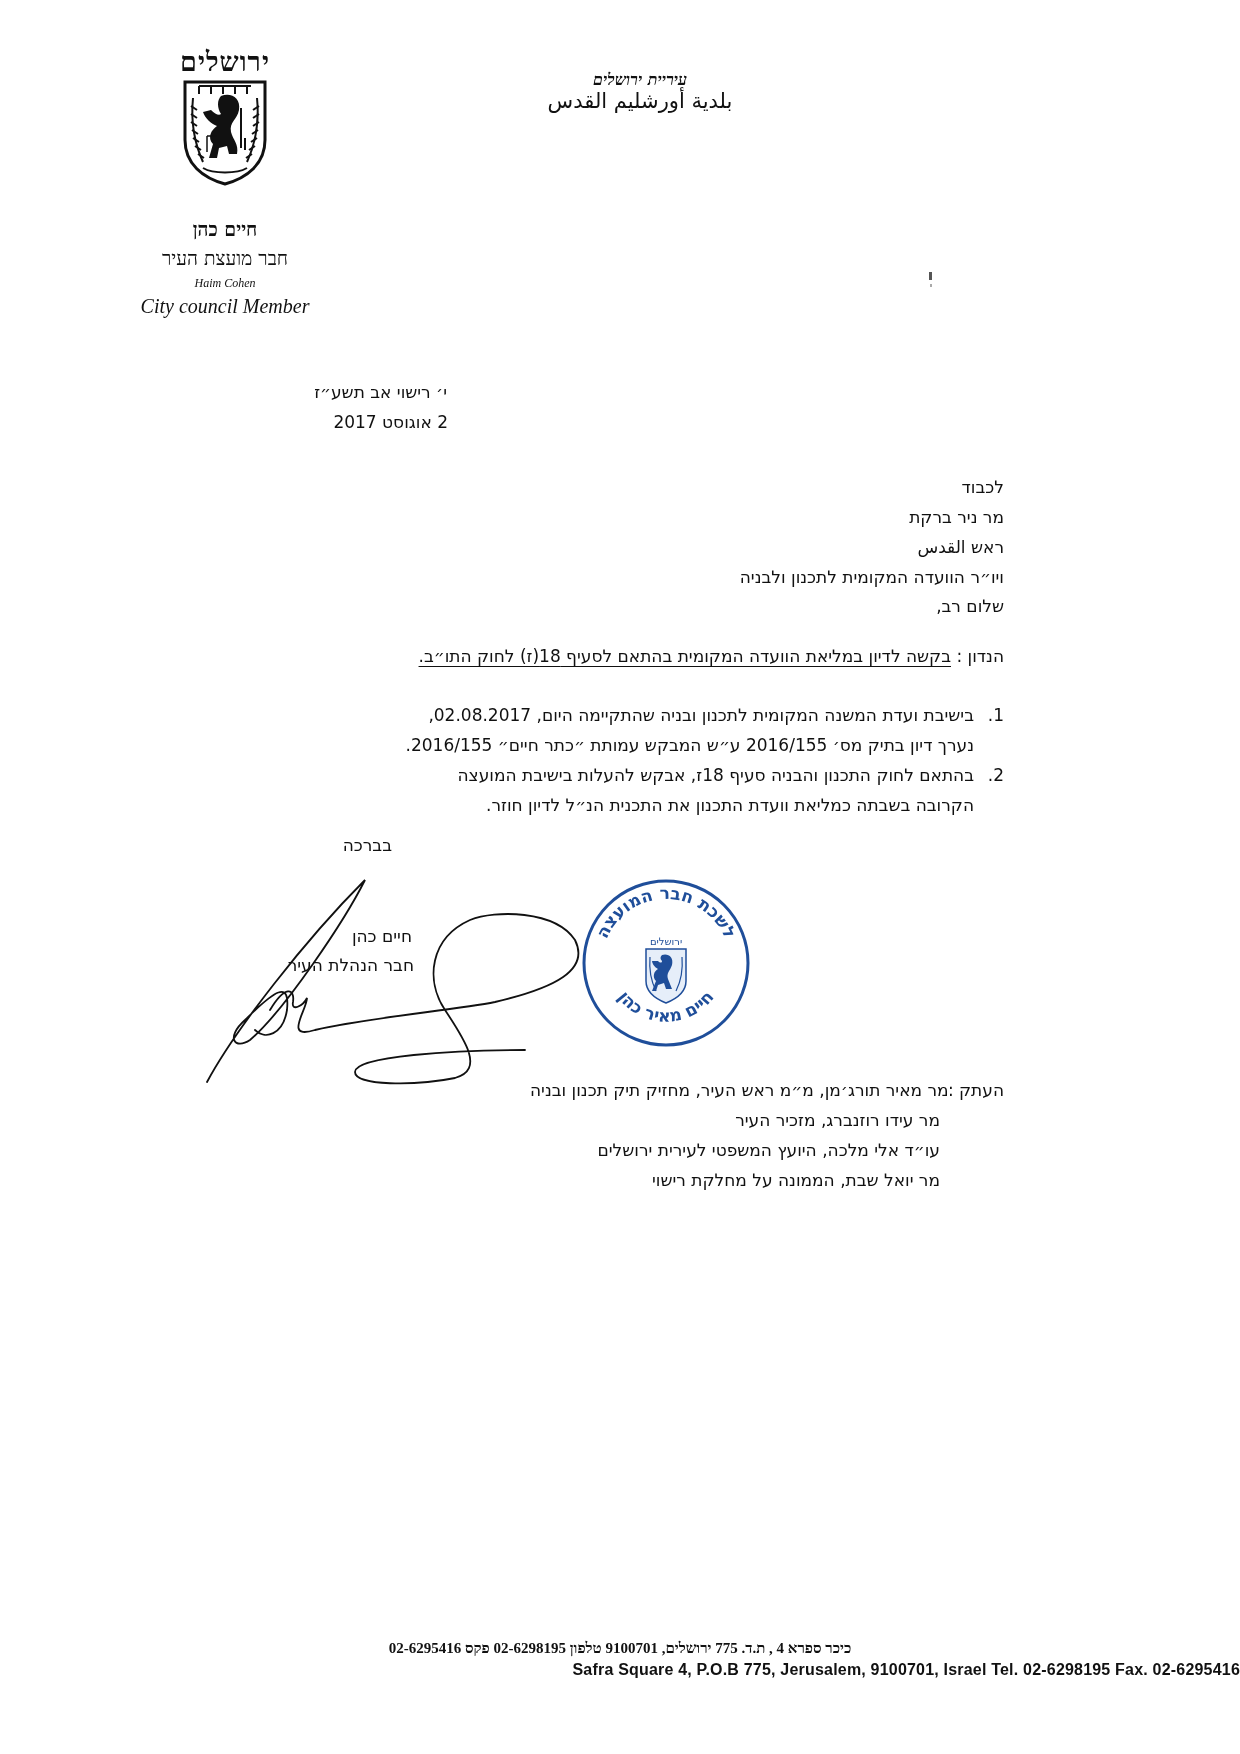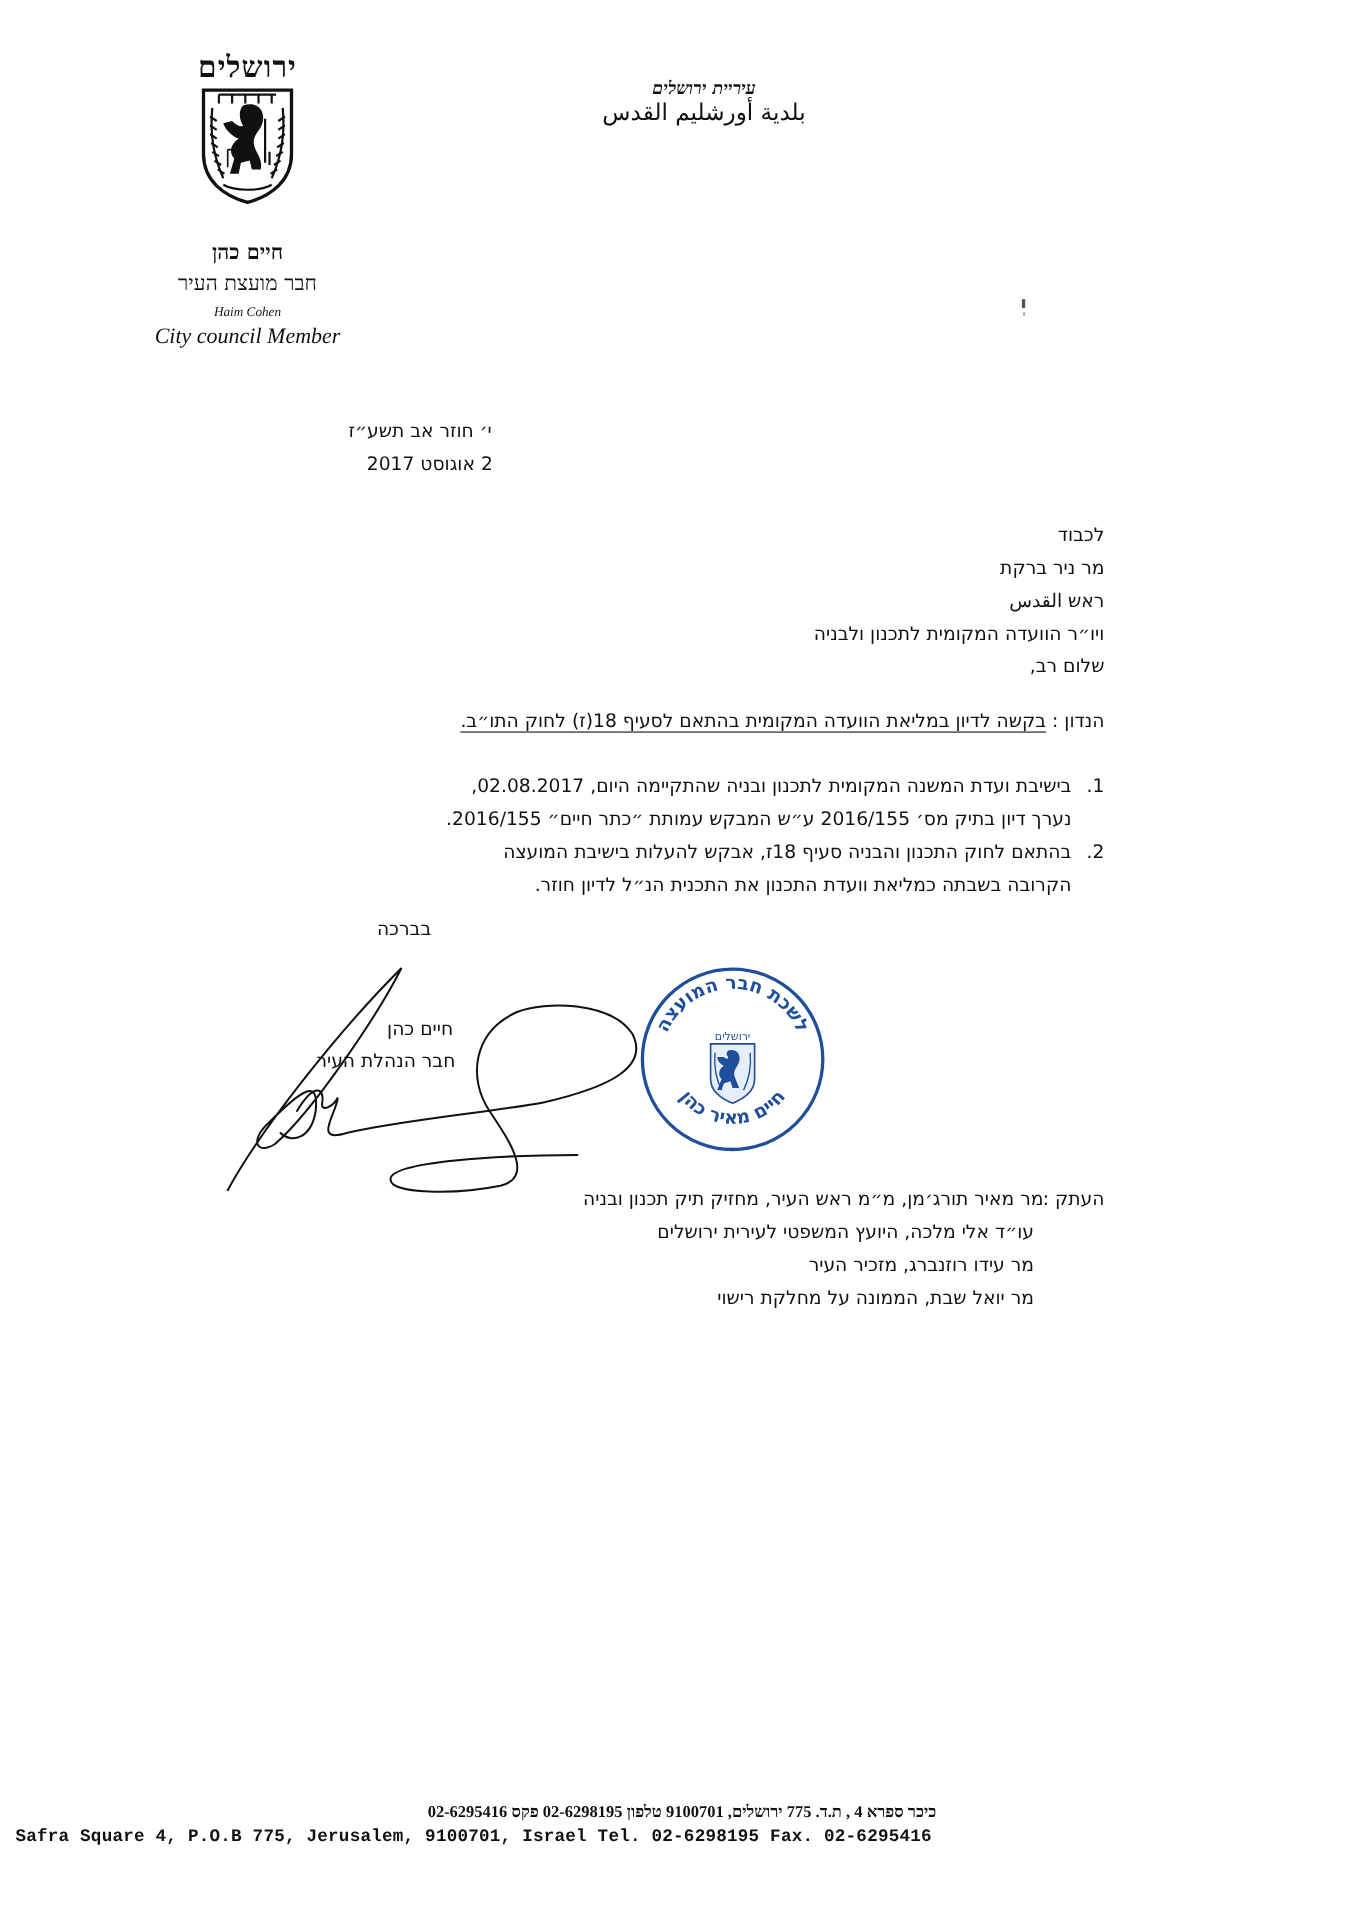--- a/index.html
+++ b/index.html
@@ -54,21 +54,21 @@
     .cc .indent { padding-right: 64px; }
 
     
     .stamp { left: 580px; top: 877px; width: 172px; height: 172px; }
 
     
     .signature { left: 195px; top: 860px; width: 460px; height: 230px; }
 
     
     .footer-he { left: 0; width: 1240px; top: 1640px; text-align: center; font-family: "Liberation Serif", serif; font-weight: bold; font-size: 15px; direction: rtl; }
-    .footer-en { left: 0; width: 1240px; top: 1661px; text-align: left; font-family: Liberation Mono, monospace; font-weight: bold; font-size: 16px; letter-spacing: 0.2px; padding-left: 14px; }
+    .footer-en { left: 0; width: 1240px; top: 1661px; text-align: right; font-family: Liberation Sans, sans-serif; font-weight: bold; font-size: 16px; letter-spacing: 0.2px; padding-left: 14px; }
   </style>
 </head>
 <body>
 
 <div class="abs left-block">
   <div class="emblem-title">ירושלים</div>
   <svg class="emblem" viewBox="0 0 96 108">
     <path d="M8 4 H88 V62 C88 86 70 100 48 106 C26 100 8 86 8 62 Z" fill="#fff" stroke="#111" stroke-width="3"></path>
     <path d="M22 8 H74 M22 8 V16 M34 8 V16 M46 8 V16 M58 8 V16 M70 8 V16" stroke="#111" stroke-width="2" fill="none"></path>
     <g stroke="#111" stroke-width="2" fill="none">
@@ -89,21 +89,21 @@
 </div>
 
 <div class="abs center-block">
   <div class="muni-he">עיריית ירושלים</div>
   <div class="muni-ar">بلدية أورشليم القدس</div>
 </div>
 
 <div class="abs speck"></div>
 <div class="abs speck2"></div>
 
-<div class="abs txt date1">י׳ חוזר אב תשע״ז</div>
+<div class="abs txt date1">י׳ רישוי אב תשע״ז</div>
 <div class="abs txt date2">2 אוגוסט 2017</div>
 
 <div class="abs txt addr">
   <div>לכבוד</div>
   <div>מר ניר ברקת</div>
   <div>ראש القدس</div>
   <div>ויו״ר הוועדה המקומית לתכנון ולבניה</div>
 </div>
 
 <div class="abs txt greeting">שלום רב,</div>
@@ -155,19 +155,19 @@
     <path d="M75 150 C90 125 100 128 98 142 C96 152 108 146 112 138 C112 150 88 180 120 170 C170 158 260 150 300 142 C360 128 395 110 380 80 C360 50 300 50 275 60 C235 78 230 120 250 150 C270 180 290 210 260 218 C220 226 160 226 160 212 C160 196 260 190 330 190"></path>
   </g>
 </svg>
 
 <div class="abs txt cc">
   <div class="row">
     <span class="lbl">העתק :</span>
     <span> </span>
     <span>מר מאיר תורג׳מן, מ״מ ראש העיר, מחזיק תיק תכנון ובניה</span>
   </div>
+  <div class="row indent">מר עידו רוזנברג, מזכיר העיר</div>
   <div class="row indent">עו״ד אלי מלכה, היועץ המשפטי לעירית ירושלים</div>
-  <div class="row indent">מר עידו רוזנברג, מזכיר העיר</div>
   <div class="row indent">מר יואל שבת, הממונה על מחלקת רישוי</div>
 </div>
 
 <div class="abs footer-he">כיכר ספרא 4 , ת.ד. 775 ירושלים, 9100701 טלפון 02-6298195 פקס 02-6295416</div>
 <div class="abs footer-en">Safra Square 4, P.O.B 775, Jerusalem, 9100701, Israel Tel. 02-6298195 Fax. 02-6295416</div>
 
 </body></html>

